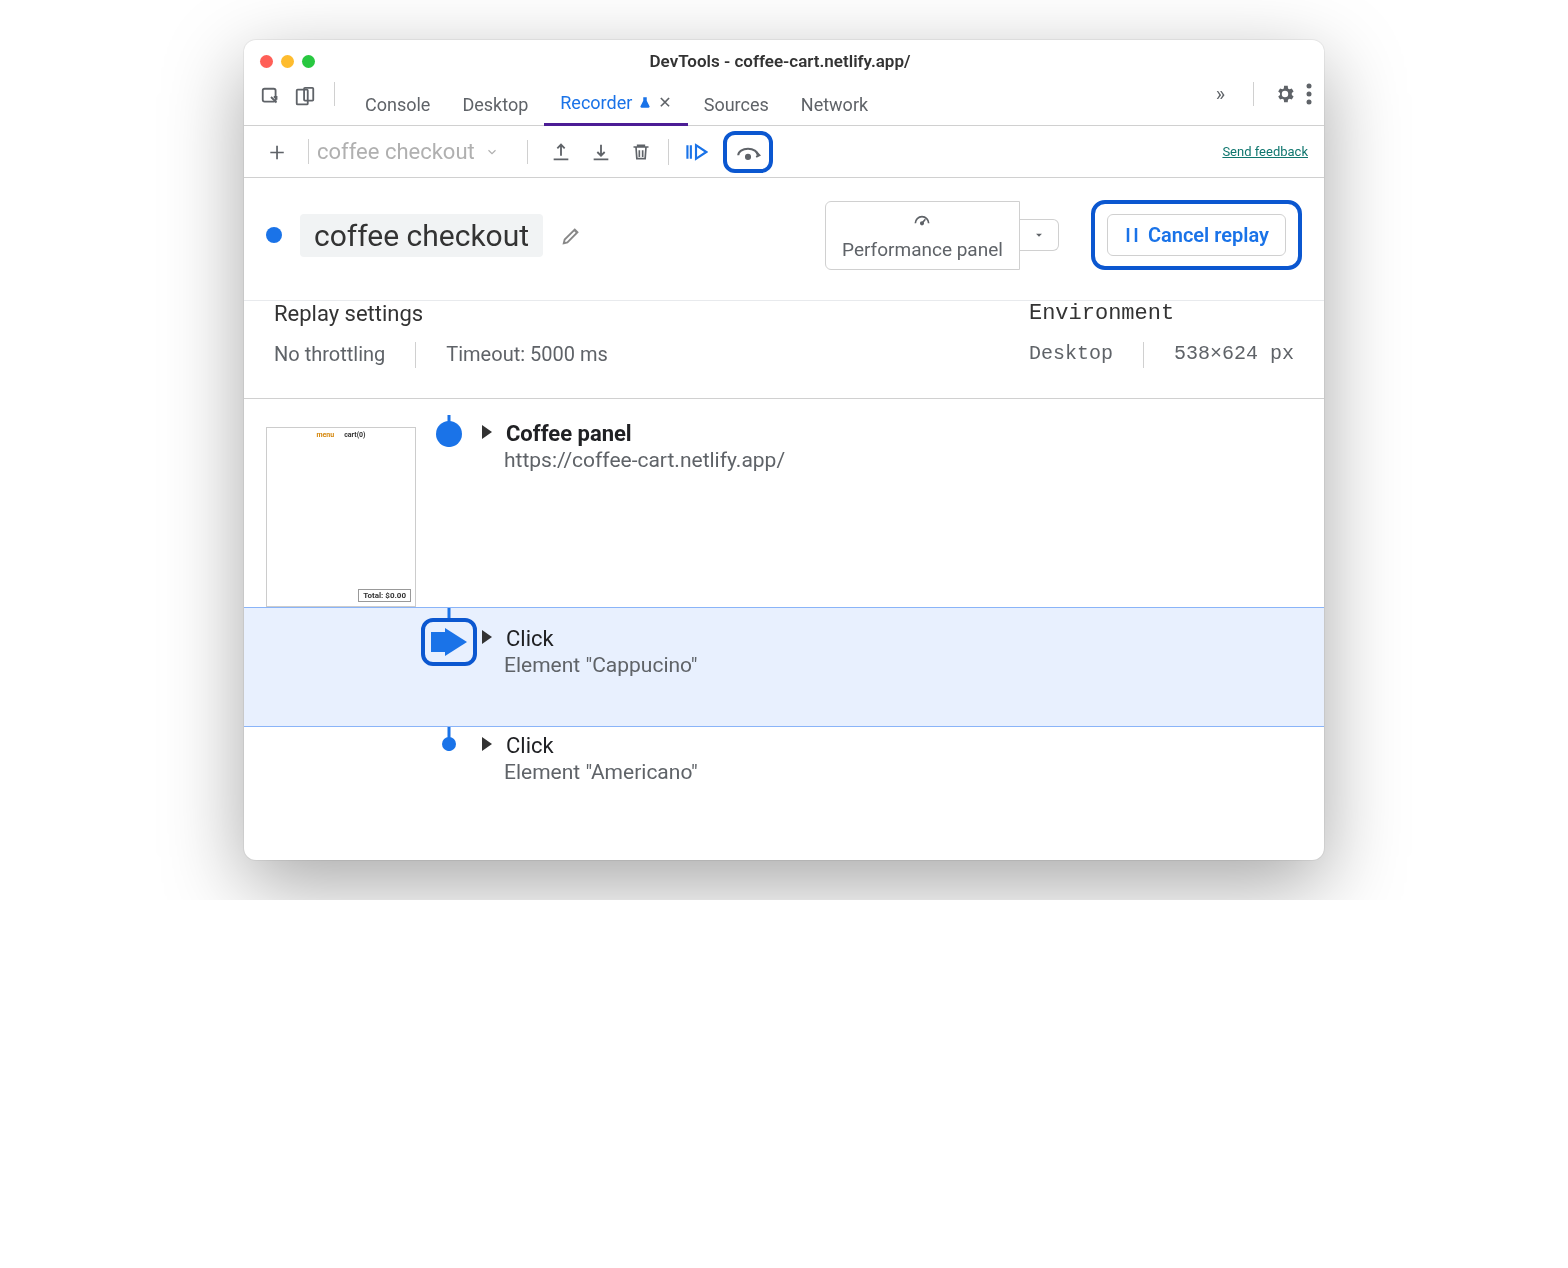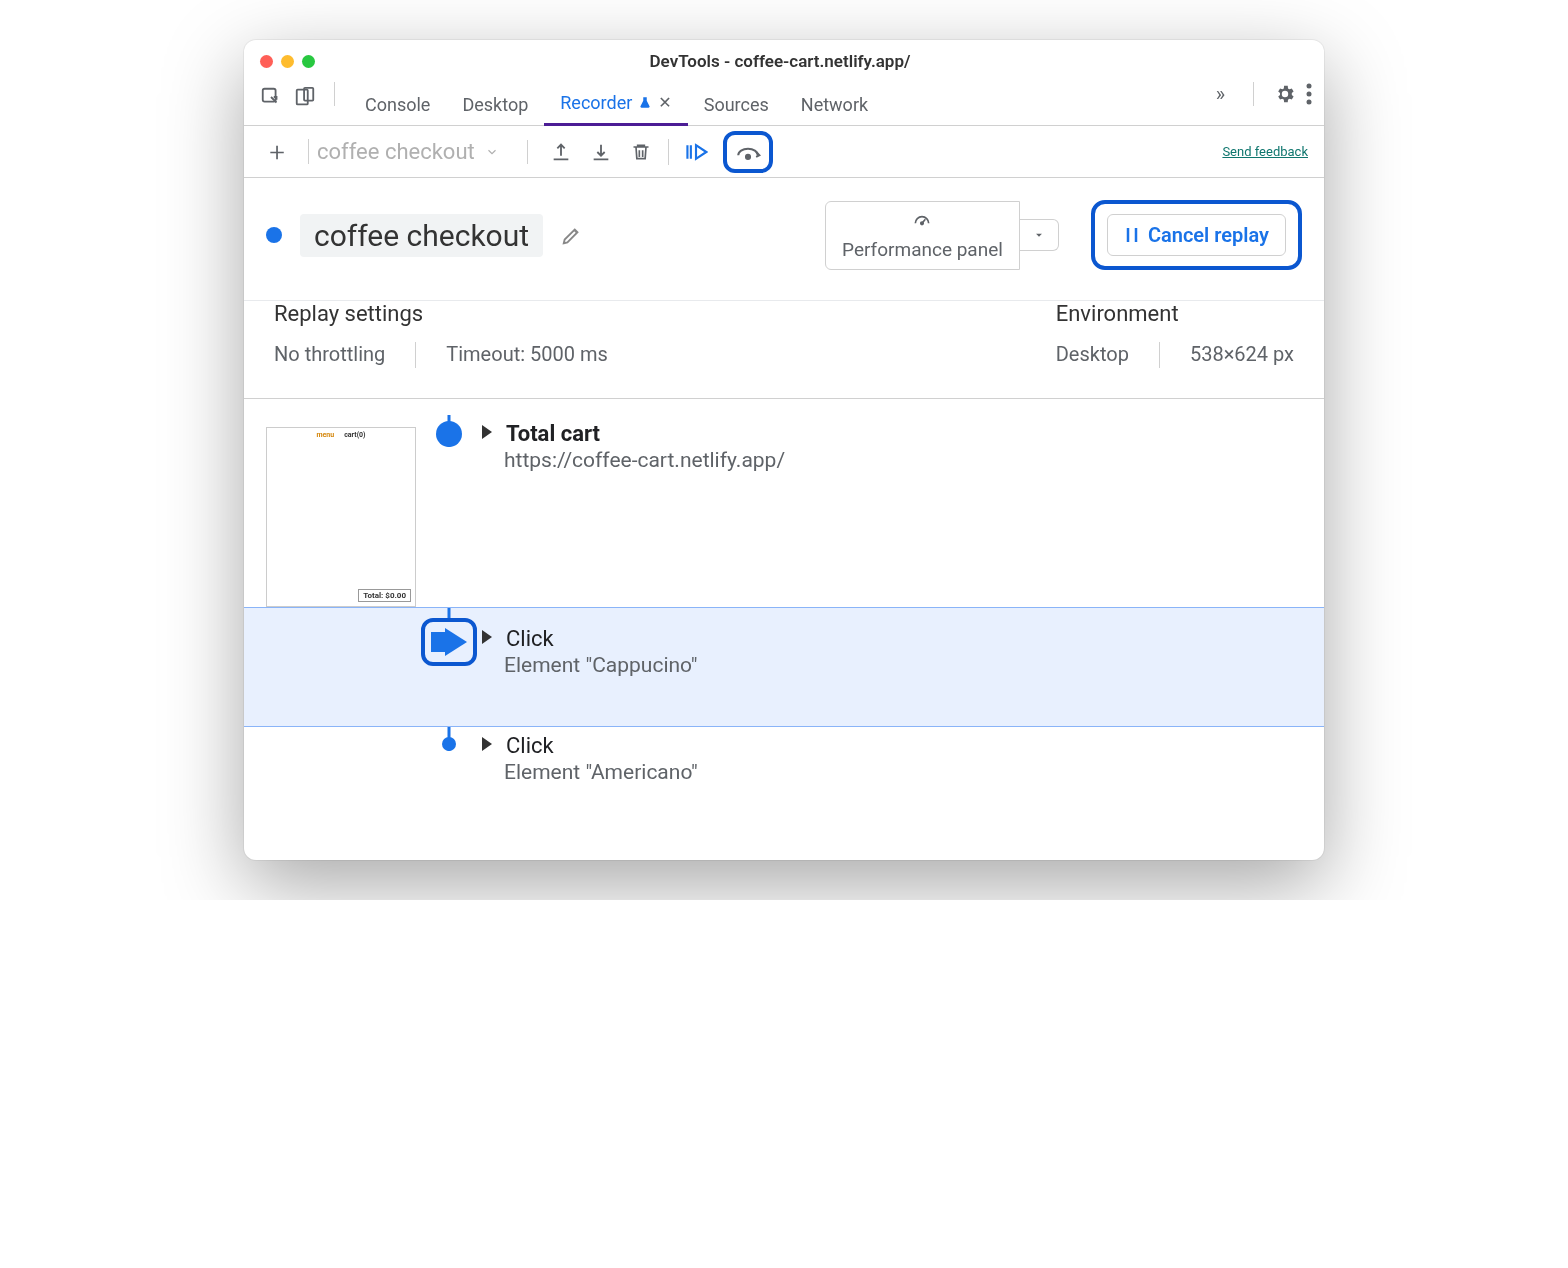--- a/index.html
+++ b/index.html
@@ -173,21 +173,21 @@
     font-weight: 600;
     cursor: pointer;
   }
 
   .settings-row {
     display: flex;
     padding: 0 30px 30px 30px;
     border-bottom: 1px solid #d0d0d0;
   }
   .settings-col { flex: 1; }
-  .settings-col.right { flex: 0 0 auto; padding-left: 60px; }
+  .settings-col.right { flex: 0 0 auto; padding-left: 60px; font-family: Liberation Mono, monospace; }
   .settings-heading { font-size: 22px; color: #333; margin-bottom: 16px; }
   .settings-vals { display: flex; align-items: flex-start; font-size: 20px; color: #5f6368; gap: 30px; }
   .settings-vals .vsep { width: 1px; height: 26px; background: #d0d0d0; }
 
   .steps-area {
     flex: 1;
     overflow: hidden;
     position: relative;
     padding-top: 16px;
   }
@@ -464,21 +464,21 @@
           <div class="thumb-total">Total: $0.00</div>
         </div>
       </div>
       <div class="timeline-col">
         <div class="timeline-line"></div>
         <div class="timeline-dot"></div>
       </div>
       <div class="content-col">
         <div>
           <span class="disclosure"></span>
-          <span class="step-title bold">Total cart</span>
+          <span class="step-title bold">Coffee panel</span>
         </div>
         <div class="step-sub">https://coffee-cart.netlify.app/</div>
       </div>
     </div>
 
     <div class="step-row active" style="min-height:120px;">
       <div class="thumb-col"></div>
       <div class="timeline-col">
         <div class="timeline-line"></div>
         <div class="timeline-arrow-wrap">

